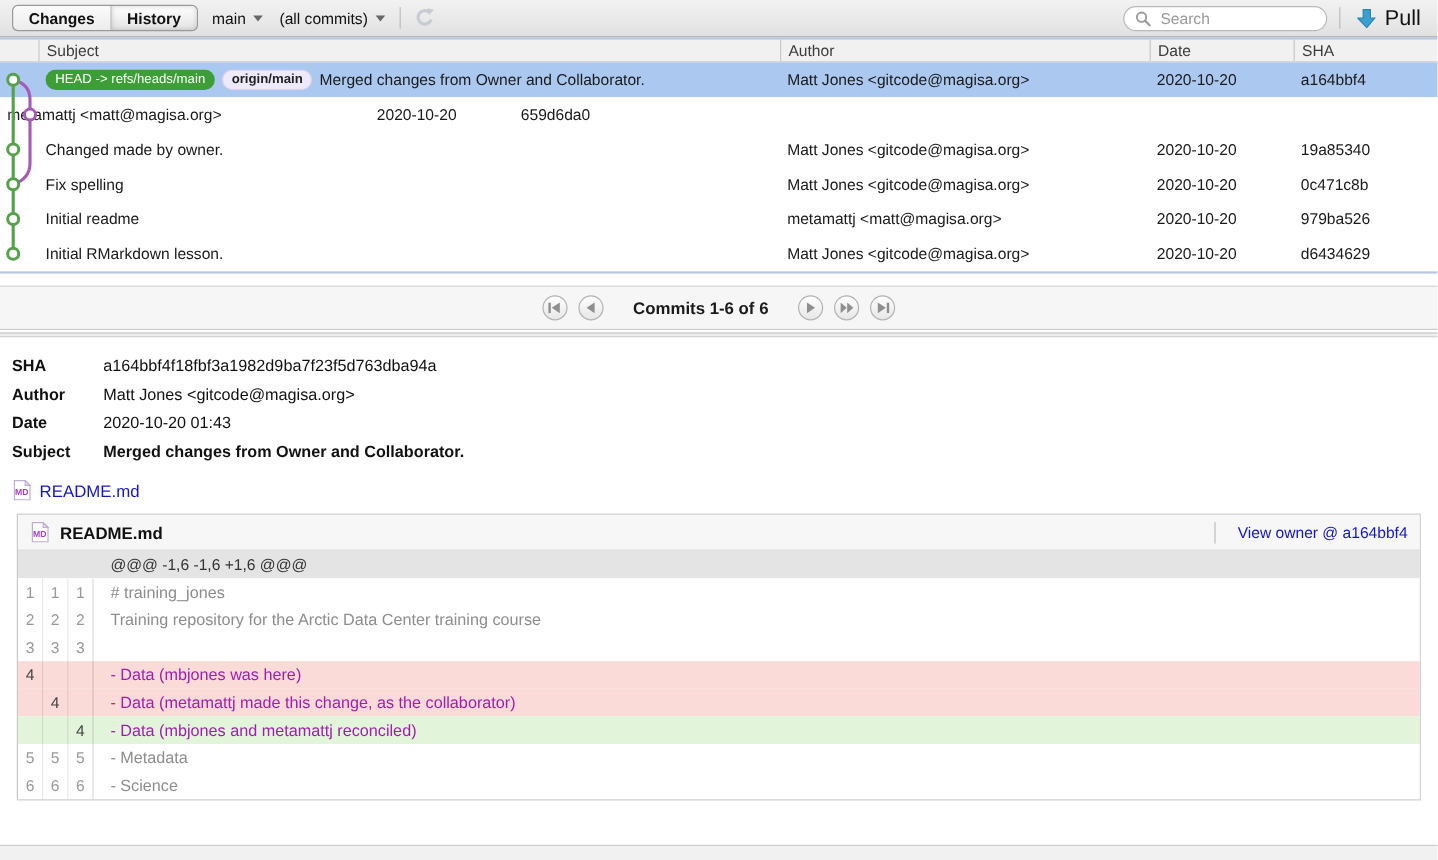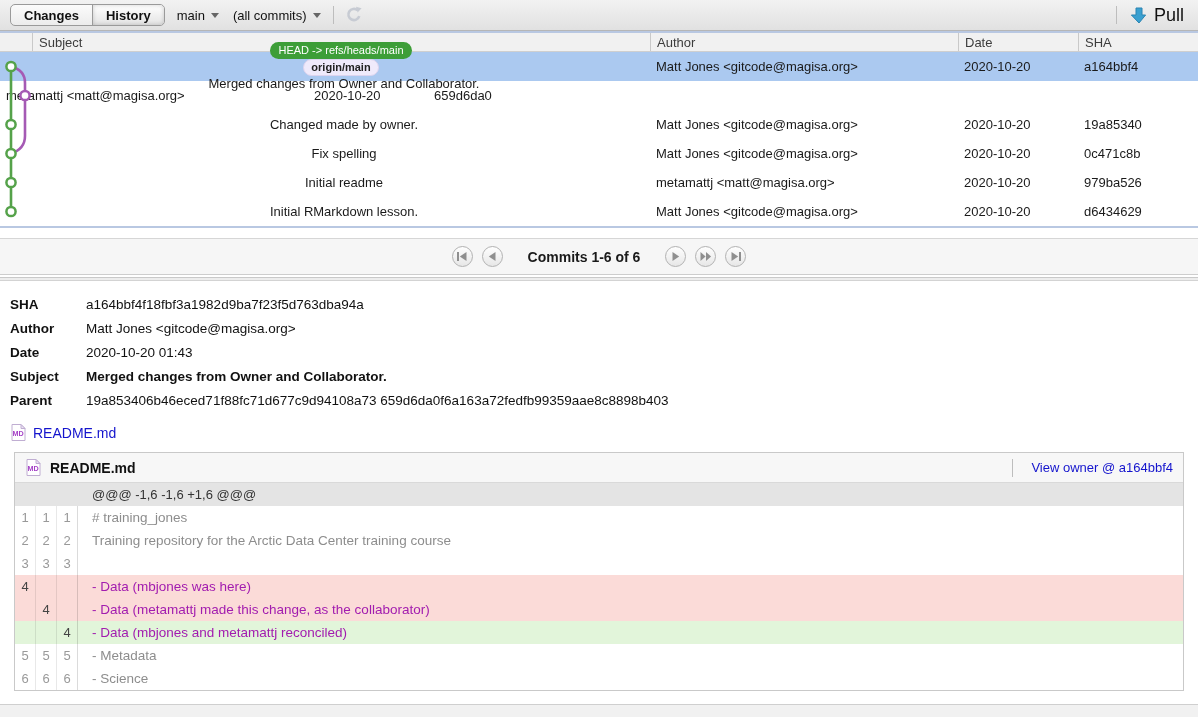--- a/index.html
+++ b/index.html
@@ -45,21 +45,21 @@
   .th { padding-left:6px; height:100%; display:flex; align-items:center; border-left:1px solid #c9c9c9; }
   .th.gutter { width:32px; border-left:none; }
   .th.subject { width:618px; }
   .th.author { width:308px; }
   .th.date { width:120px; }
   .th.sha { flex:1; }
 
   .rows { position:relative; border-bottom:2px solid #b9c8e2; }
   .row { display:flex; height:29px; align-items:center; background:#fff; }
   .row.selected { background:var(--sel,#abc9f0); }
-  .cell { overflow:hidden; white-space:nowrap;flex-direction:column; }
+  .cell { overflow:hidden; white-space:nowrap; }
   .c-subject { width:650px; padding-left:38px; display:flex; align-items:center; }
   .c-author { width:308px; padding-left:6px; }
   .c-date { width:120px; padding-left:6px; }
   .c-sha { flex:1; padding-left:6px; }
   .badge { border-radius:9px; padding:2px 8px 3px; font-size:11px; margin-right:6px; white-space:nowrap; }
   .badge.green { background:var(--badge-green,#3d9e38); color:#fff; }
   .badge.lavender { background:var(--badge-lav,#efeafb); color:#222; border:1px solid #ddd4ef; padding:1px 7px 2px;font-weight:bold; }
   .graph { position:absolute; left:0; top:0; pointer-events:none; }
   .g-line-green { stroke:var(--graph-green,#55a24a); stroke-width:2.6; fill:none; }
   .g-line-purple { stroke:var(--graph-purple,#a55ab4); stroke-width:2.6; fill:none; }
@@ -130,20 +130,29 @@
     <span class="caret"></span>
   </div>
   <div class="vdiv"></div>
   <span style="display:flex;">
     <svg width="20" height="20" viewBox="0 0 20 20">
       <path d="M15.3 11.2 A5.6 5.6 0 1 1 13.6 5.2" fill="none" stroke="#c7cbd3" stroke-width="2.6"></path>
       <polygon points="12.0,1.8 17.6,3.2 13.6,7.4" fill="#c7cbd3"></polygon>
     </svg>
   </span>
   <div class="spacer"></div>
+  <div class="search">
+    <span style="display:flex;">
+      <svg width="13" height="13" viewBox="0 0 13 13">
+        <circle cx="5.3" cy="5.3" r="3.9" fill="none" stroke="#9a9a9a" stroke-width="1.6"></circle>
+        <line x1="8.4" y1="8.4" x2="12" y2="12" stroke="#9a9a9a" stroke-width="1.9" stroke-linecap="round"></line>
+      </svg>
+    </span>
+    <input type="text" placeholder="Search" style="">
+  </div>
   <div class="vdiv"></div>
   <div class="pull">
     <span style="display:flex;">
       <svg width="16" height="17" viewBox="0 0 16 17">
         <path d="M5 1 h6 v7 h3.6 L8 16 0.4 8 H5 z" fill="#3aa0d0" stroke="#2b84b2" stroke-width="1"></path>
       </svg>
     </span>
     <span>Pull</span>
   </div>
 </div>
@@ -261,24 +270,20 @@
       <div class="dvalue">Matt Jones &lt;gitcode@magisa.org&gt;</div>
     </div>
     <div class="drow">
       <div class="dlabel">Date</div>
       <div class="dvalue">2020-10-20 01:43</div>
     </div>
     <div class="drow">
       <div class="dlabel">Subject</div>
       <div class="dvalue bold">Merged changes from Owner and Collaborator.</div>
     </div>
-    <div class="drow">
-      <div class="dlabel">Parent</div>
-      <div class="dvalue">19a853406b46eced71f88fc71d677c9d94108a73 659d6da0f6a163a72fedfb99359aae8c8898b403</div>
-    </div>
   </div>
 
 <div class="filelink">
   <span style="display:flex;">
     <svg width="17" height="17" viewBox="0 0 17 17">
       <path d="M2 0.5 h9 l4 4 v12 h-13 z" fill="#fff" stroke="#c0aed2"></path>
       <path d="M11 0.5 l4 4 h-4 z" fill="#ece2f5" stroke="#c0aed2"></path>
       <text x="2.6" y="12.2" font-size="7.2" font-weight="bold" fill="#a43fc6" font-family="Liberation Sans, sans-serif">MD</text>
     </svg>
   </span>

